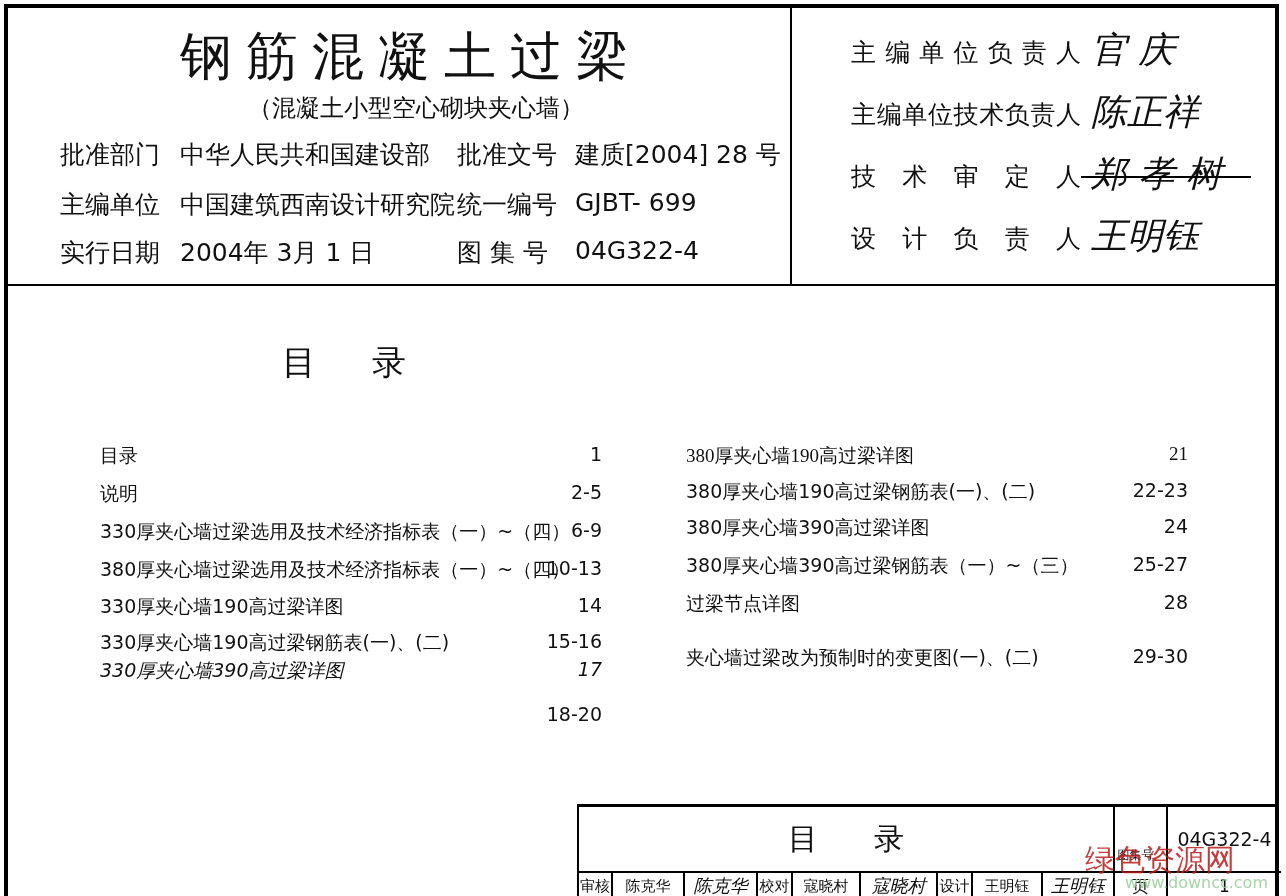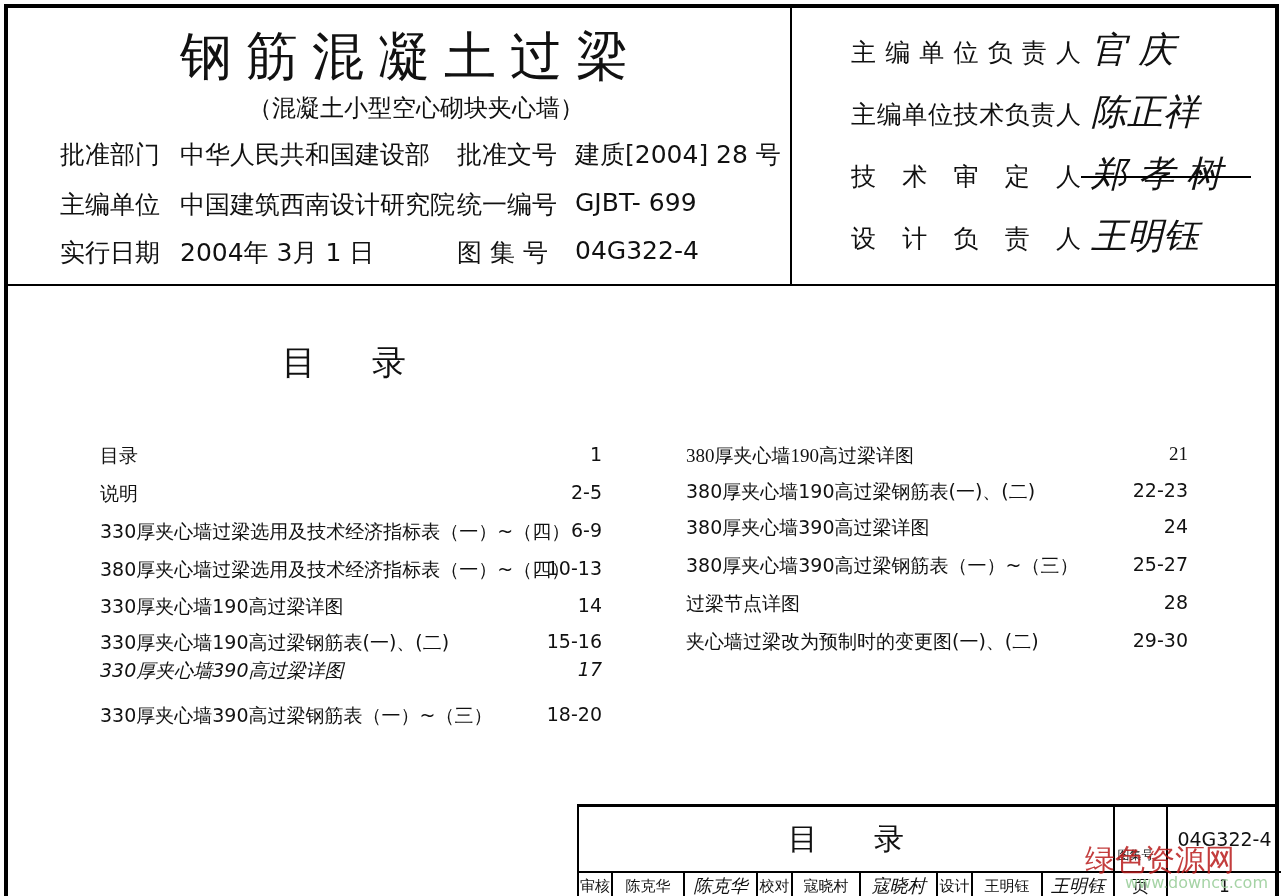--- a/index.html
+++ b/index.html
@@ -124,21 +124,20 @@
     </div>
   <div class="toc-row" style="top:187px; width:502px;">
       <span class="label">330厚夹心墙190高过梁钢筋表(一)、(二)</span>
       <span class="page">15-16</span>
     </div>
   <div class="toc-row" style="top:215px; width:502px;font-style:italic;">
       <span class="label">330厚夹心墙390高过梁详图</span>
       <span class="page">17</span>
     </div>
   <div class="toc-row" style="top:260px; width:502px;">
-      <span class="label">330厚夹心墙390高过梁钢筋表（一）~（三）</span>
       <span class="page">18-20</span>
     </div>
 </div>
 
 <div class="toc-col" style="left:686px; top:443px; width:502px;">
   <div class="toc-row" style="top:0; width:502px;font-family:Liberation Serif, serif;">
       <span class="label">380厚夹心墙190高过梁详图</span>
       <span class="page">21</span>
     </div>
   <div class="toc-row" style="top:36px; width:502px;">
@@ -150,21 +149,21 @@
       <span class="page">24</span>
     </div>
   <div class="toc-row" style="top:110px; width:502px;">
       <span class="label">380厚夹心墙390高过梁钢筋表（一）~（三）</span>
       <span class="page">25-27</span>
     </div>
   <div class="toc-row" style="top:148px; width:502px;">
       <span class="label">过梁节点详图</span>
       <span class="page">28</span>
     </div>
-  <div class="toc-row" style="top:186px; width:502px;">
+  <div class="toc-row" style="top:202px; width:502px;">
       <span class="label">夹心墙过梁改为预制时的变更图(一)、(二)</span>
       <span class="page">29-30</span>
     </div>
 </div>
 
 <div class="titleblock">
 
   <div class="tb-hline" style="left:0; top:64px; width:702px;"></div>
 
   <div class="tb-vline" style="left:534px; top:0; height:92px;"></div>

